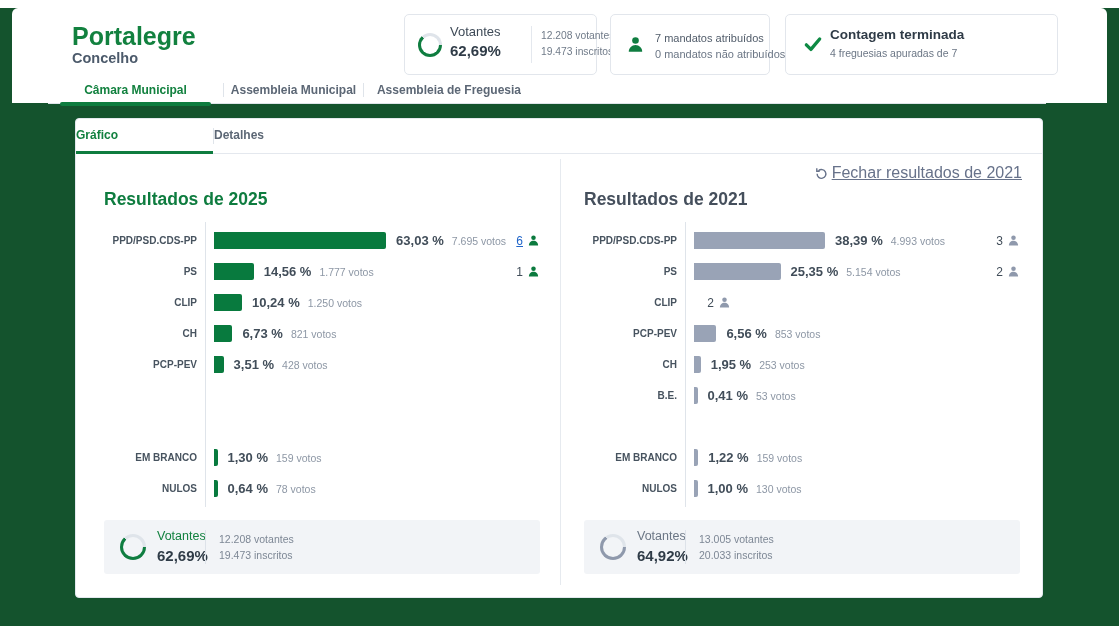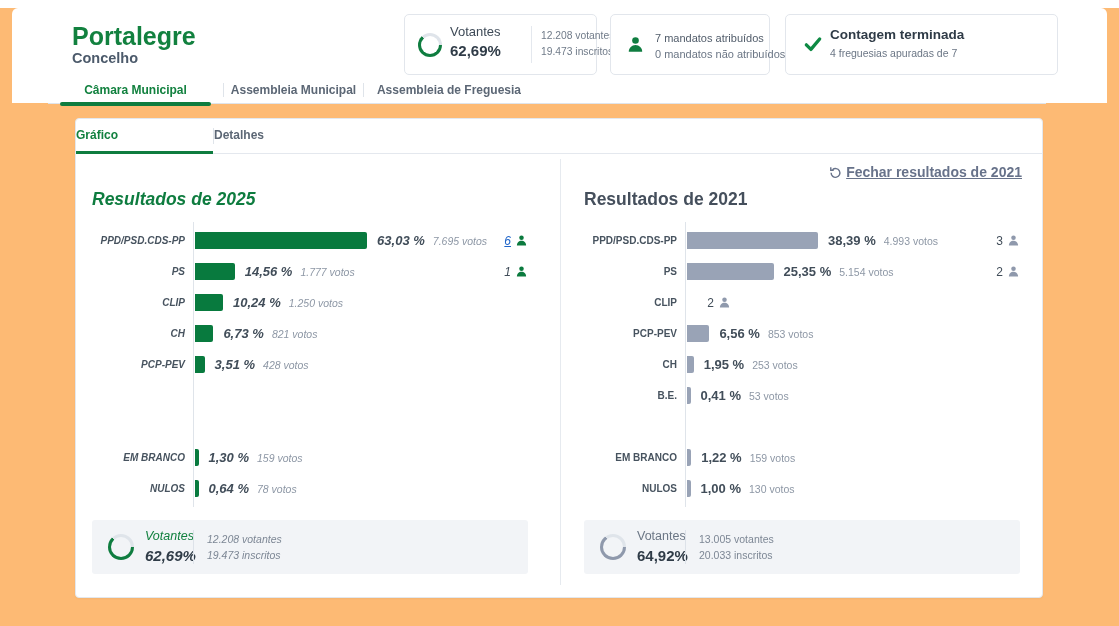--- a/index.html
+++ b/index.html
@@ -1,16 +1,16 @@
 <!DOCTYPE html>
 <html><head>
 <meta charset="utf-8">
 <style>
   html,body{margin:0;padding:0;}
-  .stage{position:relative;width:1119px;height:626px;background:#fdba74;overflow:hidden;
+  .stage{position:relative;width:1119px;height:626px;background:#14532d;overflow:hidden;
          font-family:"Liberation Sans",sans-serif;color:#3b4754;}
   .top-strip{position:absolute;top:0;left:0;right:0;height:8px;background:#ffffff;}
 
   
   .header-card{position:absolute;left:12px;top:8px;width:1095px;height:95px;background:#fff;
                border-radius:6px 6px 0 0;}
   .page-title{position:absolute;left:60px;top:14px;font-size:25px;font-weight:bold;color:#12813f;}
   .page-subtitle{position:absolute;left:60px;top:42px;font-size:14.5px;font-weight:bold;color:#4c5a6b;}
 
   .stat-card{position:absolute;top:6px;height:61px;background:#fff;border:1px solid #e2e6ec;border-radius:5px;box-sizing:border-box;}
@@ -52,34 +52,34 @@
   
   .main-card{position:absolute;left:75px;top:118px;width:968px;height:480px;background:#fff;
              border:1px solid #e3e8ee;border-radius:4px;box-sizing:border-box;
              box-shadow:0 1px 2px rgba(20,40,60,.04);}
   .subtabs{position:absolute;left:0;top:0;right:0;height:34px;border-bottom:1px solid #e4e8ee;display:flex;}
   .subtab{position:relative;width:137px;text-align:left;font-size:12px;font-weight:bold;color:#5c6775;line-height:33px;cursor:pointer;}
   .subtab.active{color:#12813f;}
   .subtab .sub-underline{position:absolute;left:0;right:0;bottom:-1px;height:3px;background:#0e7c3f;}
   .subtab-sep{width:1px;height:16px;margin-top:9px;background:#dfe4ea;}
 
-  .close-link{position:absolute;top:45px;right:20px;font-size:14px;color:#67728a;display:flex;align-items:center;gap:4px;cursor:pointer;font-weight:bold;}
+  .close-link{position:absolute;top:45px;right:20px;font-size:16px;color:#67728a;display:flex;align-items:center;gap:4px;cursor:pointer;}
   .close-link .txt{text-decoration:underline;}
   .mid-divider{position:absolute;left:484px;top:40px;bottom:12px;width:1px;background:#e6eaef;}
 
   
   .chart{position:absolute;top:62px;width:436px;height:400px;}
-  .chart.c0{left:16px;font-style:italic;}
+  .chart.c0{left:28px;}
   .chart.c1{left:508px;}
   .chart-title{position:absolute;left:0;top:8px;margin:0;font-size:17.5px;font-weight:bold;}
   .rows{position:absolute;left:0;top:44px;right:0;}
   .rows::before{content:"";position:absolute;left:101px;top:-3px;bottom:-3px;width:1px;background:#dfe4ea;}
   .row{display:flex;align-items:center;height:31px;position:relative;}
   .rlabel{width:93px;padding-right:8px;text-align:right;font-size:10px;font-weight:bold;color:#47535f;flex:none;}
-  .rtrack{flex:1;display:flex;align-items:center;min-width:0;padding-left:2px;}
+  .rtrack{flex:1;display:flex;align-items:center;min-width:0;padding-left:9px;}
   .bar{height:17px;border-radius:0 2px 2px 0;flex:none;}
   .pct{margin-left:10px;font-size:13px;font-weight:bold;color:#414d59;white-space:nowrap;}
   .votes{margin-left:8px;font-size:10.5px;color:#8d97a5;white-space:nowrap;}
   .rmand{width:46px;display:flex;align-items:center;justify-content:flex-end;gap:4px;flex:none;}
   .mnum{font-size:12px;color:#414d59;}
   .mnum.link{color:#2065c9;text-decoration:underline;cursor:pointer;}
 
   .chart-footer{position:absolute;left:0;top:339px;width:436px;height:54px;background:#f2f4f7;border-radius:3px;--hole:#f2f4f7;}
   .chart-footer .donut{position:absolute;left:16px;top:14px;}
   .cf-label{position:absolute;left:53px;top:9px;font-size:12.5px;}

